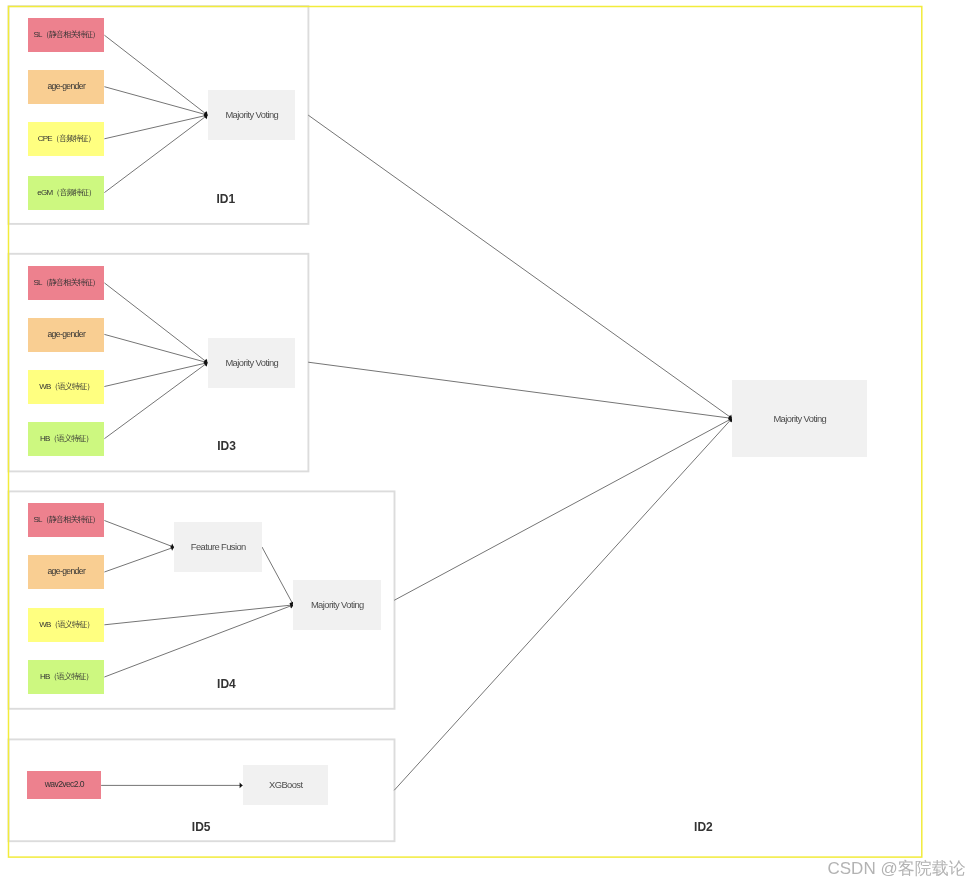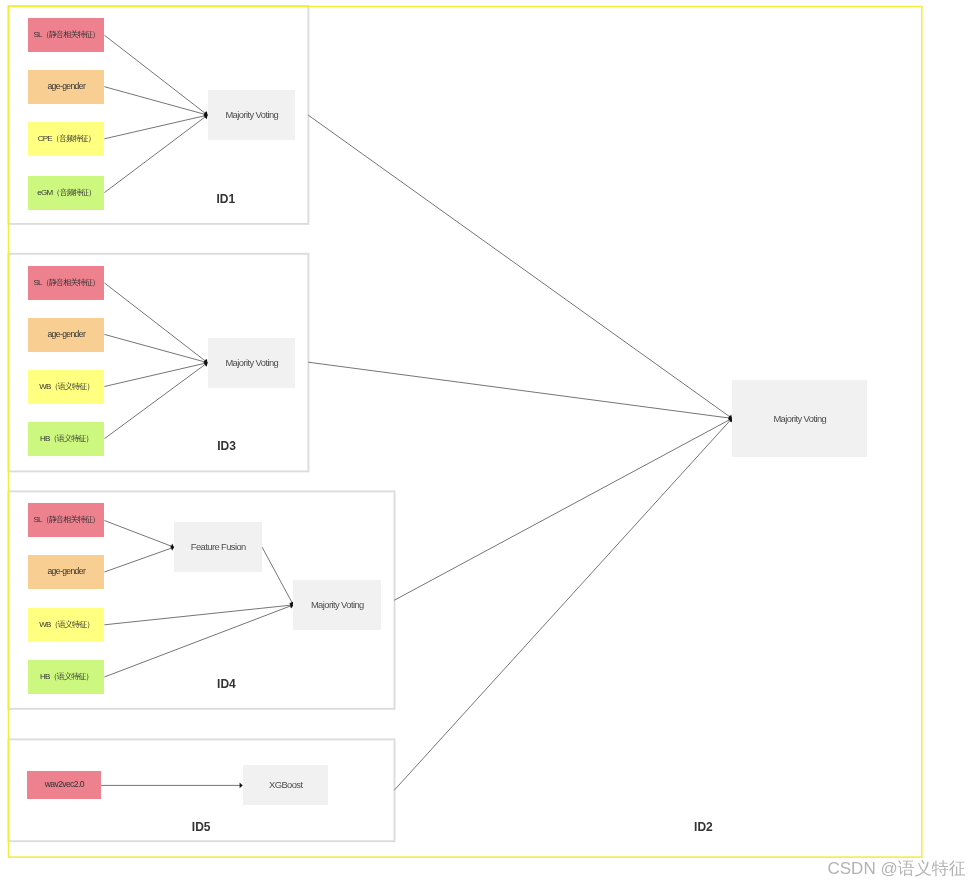--- a/index.html
+++ b/index.html
@@ -154,13 +154,13 @@
     <g id="labels-layer">
         <text x="225.8" y="203.4" class="group-label">ID1</text>
         <text x="226.5" y="450.2" class="group-label">ID3</text>
         <text x="226.4" y="688.1" class="group-label">ID4</text>
         <text x="201.2" y="831.2" class="group-label">ID5</text>
         <text x="703.4" y="831.3" class="group-label">ID2</text>
       </g>
   </svg>
 </div>
 
-<div class="watermark" style="left: 827.5px; top: 859.6px; color: rgb(179, 179, 179);">CSDN @语义特征</div>
+<div class="watermark" style="left: 827.5px; top: 859.6px; color: rgb(179, 179, 179);">CSDN @客院载论</div>
 
 </body></html>

